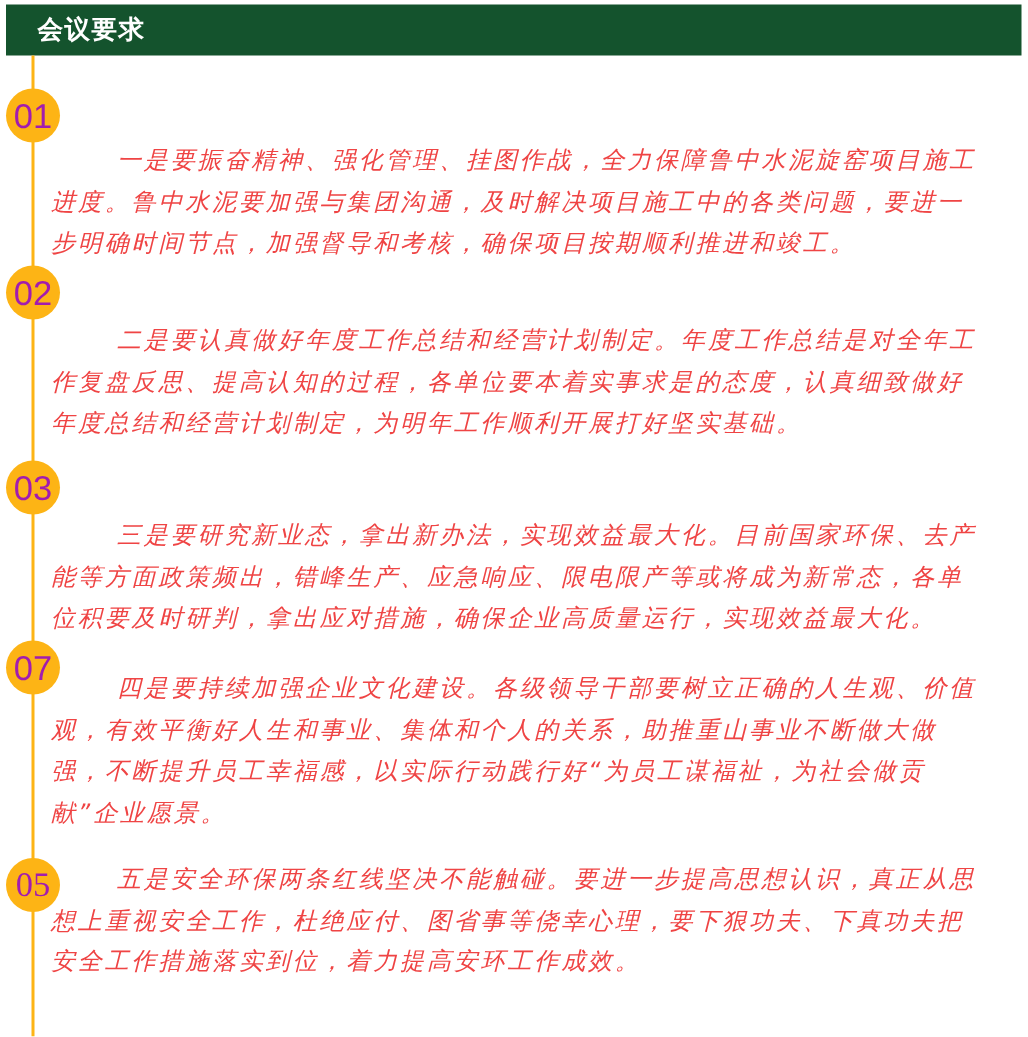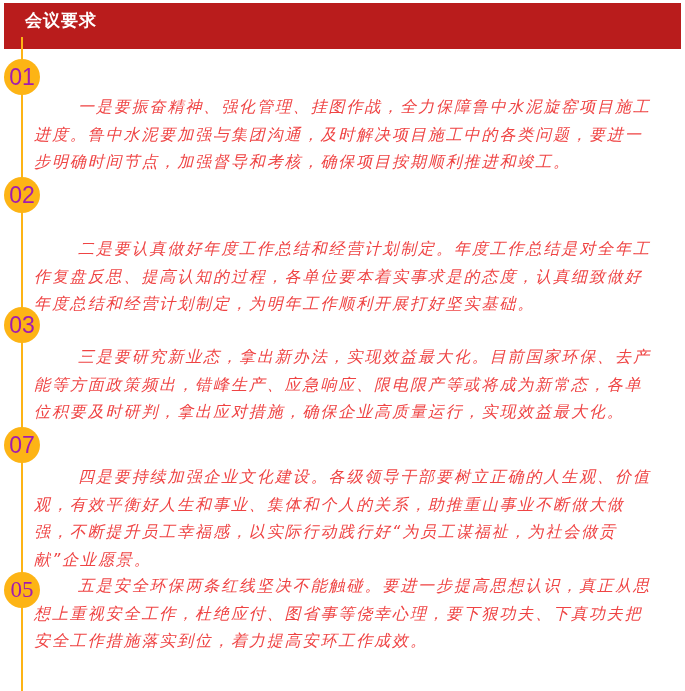--- a/index.html
+++ b/index.html
@@ -12,22 +12,22 @@
       height: 691px;
       position: relative;
       overflow: hidden;
       font-family: "DejaVu Sans", "Liberation Sans", sans-serif;
     }
     .header-bar {
       position: absolute;
       left: 4px;
       top: 3px;
       width: 677px;
-      height: 46px;
-      background: #b91c1c;
+      height: 34px;
+      background: #14532d;
     }
     .header-title {
       position: absolute;
       left: 21px;
       top: 0;
       height: 34px;
       line-height: 34px;
       color: #ffffff;
       font-weight: bold;
       font-size: 17px;
@@ -74,22 +74,22 @@
 <div class="header-bar">
   <span class="header-title">会议要求</span>
 </div>
 
 <div class="timeline-line"></div>
 
 <div class="badge" style="top:59px;">01</div>
 <p class="section-text" style="top:93px;">一是要振奋精神、强化管理、挂图作战，全力保障鲁中水泥旋窑项目施工进度。鲁中水泥要加强与集团沟通，及时解决项目施工中的各类问题，要进一步明确时间节点，加强督导和考核，确保项目按期顺利推进和竣工。</p>
 
 <div class="badge" style="top:177px;">02</div>
-<p class="section-text" style="top:213px;margin-top:22px;">二是要认真做好年度工作总结和经营计划制定。年度工作总结是对全年工作复盘反思、提高认知的过程，各单位要本着实事求是的态度，认真细致做好年度总结和经营计划制定，为明年工作顺利开展打好坚实基础。</p>
+<p class="section-text" style="top:213px;">二是要认真做好年度工作总结和经营计划制定。年度工作总结是对全年工作复盘反思、提高认知的过程，各单位要本着实事求是的态度，认真细致做好年度总结和经营计划制定，为明年工作顺利开展打好坚实基础。</p>
 
 <div class="badge" style="top:307px;">03</div>
 <p class="section-text" style="top:343px;">三是要研究新业态，拿出新办法，实现效益最大化。目前国家环保、去产能等方面政策频出，错峰生产、应急响应、限电限产等或将成为新常态，各单位积要及时研判，拿出应对措施，确保企业高质量运行，实现效益最大化。</p>
 
 <div class="badge" style="top:427px;">07</div>
-<p class="section-text" style="top:463px;">四是要持续加强企业文化建设。各级领导干部要树立正确的人生观、价值观，有效平衡好人生和事业、集体和个人的关系，助推重山事业不断做大做强，不断提升员工幸福感，以实际行动践行好“为员工谋福祉，为社会做贡献”企业愿景。</p>
+<p class="section-text" style="top:445px;">四是要持续加强企业文化建设。各级领导干部要树立正确的人生观、价值观，有效平衡好人生和事业、集体和个人的关系，助推重山事业不断做大做强，不断提升员工幸福感，以实际行动践行好“为员工谋福祉，为社会做贡献”企业愿景。</p>
 
 <div class="badge" style="top:572px;font-family:Liberation Serif, serif;">05</div>
 <p class="section-text" style="top:572px;">五是安全环保两条红线坚决不能触碰。要进一步提高思想认识，真正从思想上重视安全工作，杜绝应付、图省事等侥幸心理，要下狠功夫、下真功夫把安全工作措施落实到位，着力提高安环工作成效。</p>
 
 </body></html>

